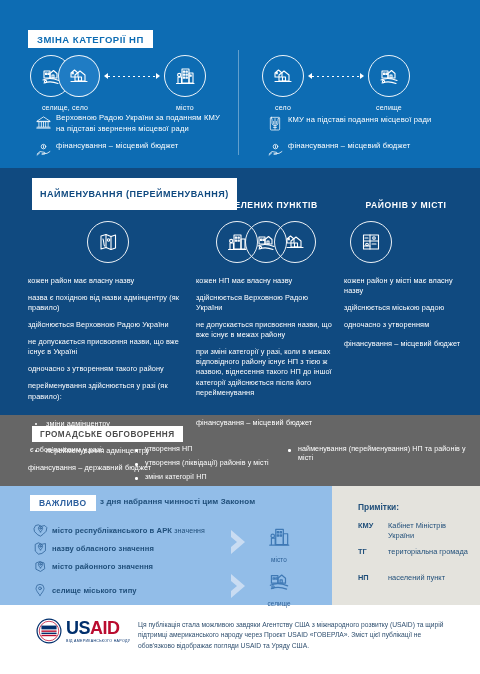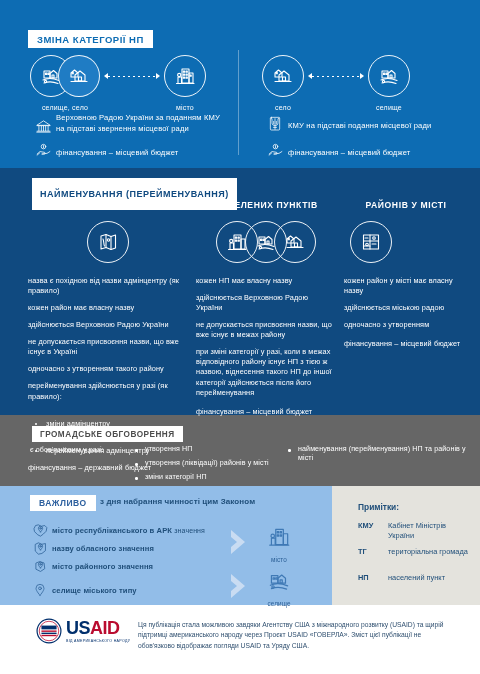--- a/index.html
+++ b/index.html
@@ -52,21 +52,21 @@
 
   .arrow-dd { display:flex; align-items:center; width:56px; margin:0 4px 14px 4px; }
   .arrow-dd .dots {
     flex:1; height:1px;
     background-image:linear-gradient(to right, #ffffff 0 2px, transparent 2px 5px);
     background-size:5px 1px; background-repeat:repeat-x;
   }
   .tri-l { width:0;height:0;border-top:3px solid transparent;border-bottom:3px solid transparent;border-right:4px solid #fff; }
   .tri-r { width:0;height:0;border-top:3px solid transparent;border-bottom:3px solid transparent;border-left:4px solid #fff; }
 
-  .fact { position:absolute; display:flex; align-items:flex-end; }
+  .fact { position:absolute; display:flex; align-items:flex-start; }
   .fact .ficon { width:26px; flex:0 0 26px; display:flex; justify-content:center; padding-top:1px; }
   .fact .ftext { font-size:7.6px; line-height:1.42; color:#fff; letter-spacing:.15px; }
 
   
   .col { position:absolute; top:200px; }
   #col-1 { left:28px;  width:160px; }
   #col-2 { left:196px; width:140px; }
   #col-3 { left:344px; width:124px; }
   .col-head {
     font-size:8.6px; font-weight:bold; color:#ffffff;
@@ -300,22 +300,22 @@
         <svg width="24" height="24" viewBox="0 0 24 24" fill="none" stroke="#fff" stroke-width="1.1" stroke-linecap="round" stroke-linejoin="round">
           <path d="M5 6 L10 4.5 L15 6.5 L19.5 5 L19.5 18 L15 19.5 L10 17.5 L5 19 Z"></path>
           <path d="M10 4.5 L10 17.5"></path>
             <path d="M15 6.5 L15 19.5"></path>
           <path d="M7 9 C8 11 7.5 14 8.5 16"></path>
           <circle cx="12.5" cy="10" r="1.2"></circle>
         </svg>
       </div>
     </div>
     <ul class="col-list">
+      <li>кожен район має власну назву</li>
       <li>назва є похідною від назви адмінцентру (як правило)</li>
-      <li>кожен район має власну назву</li>
       <li>здійснюється Верховною Радою України</li>
       <li>не допускається присвоєння назви, що вже існує в Україні</li>
       <li>одночасно з утворенням такого району</li>
       <li style="margin-bottom:2px;">перейменування здійснюється у разі (як правило):</li>
       <ul class="inner">
         <li class="sub">зміни адмінцентру</li>
         <li class="sub" style="margin-bottom:7px;">перейменування адмінцентру</li>
       </ul>
       <li>фінансування – державний бюджет</li>
     </ul>
@@ -356,21 +356,21 @@
           <path d="M8 17 L8 11 L13 7 L18 11 L18 17 Z"></path>
             <rect x="11.5" y="13" width="3" height="4"></rect>
           <path d="M4 17.5 L20 17.5"></path>
         </svg>
       </div>
     </div>
     <ul class="col-list">
       <li>кожен НП має власну назву</li>
       <li>здійснюється Верховною Радою України</li>
       <li>не допускається присвоєння назви, що вже існує в межах району</li>
-      <li style="margin-bottom:9px;">при зміні категорії у разі, коли в межах відповідного району існує НП з тією ж назвою, віднесення такого НП до іншої категорії здійснюється після його перейменування</li>
+      <li style="margin-bottom:20px;">при зміні категорії у разі, коли в межах відповідного району існує НП з тією ж назвою, віднесення такого НП до іншої категорії здійснюється після його перейменування</li>
       <li>фінансування – місцевий бюджет</li>
     </ul>
   </div>
 
   <div class="col" id="col-3">
     <div class="col-head">РАЙОНІВ У МІСТІ</div>
     <div class="col-icons" style="justify-content:flex-start; padding-left:6px;">
       <div class="circ">
         <svg width="24" height="24" viewBox="0 0 24 24" fill="none" stroke="#fff" stroke-width="1.1" stroke-linecap="round" stroke-linejoin="round">
           <rect x="4.5" y="5" width="15" height="14"></rect>

